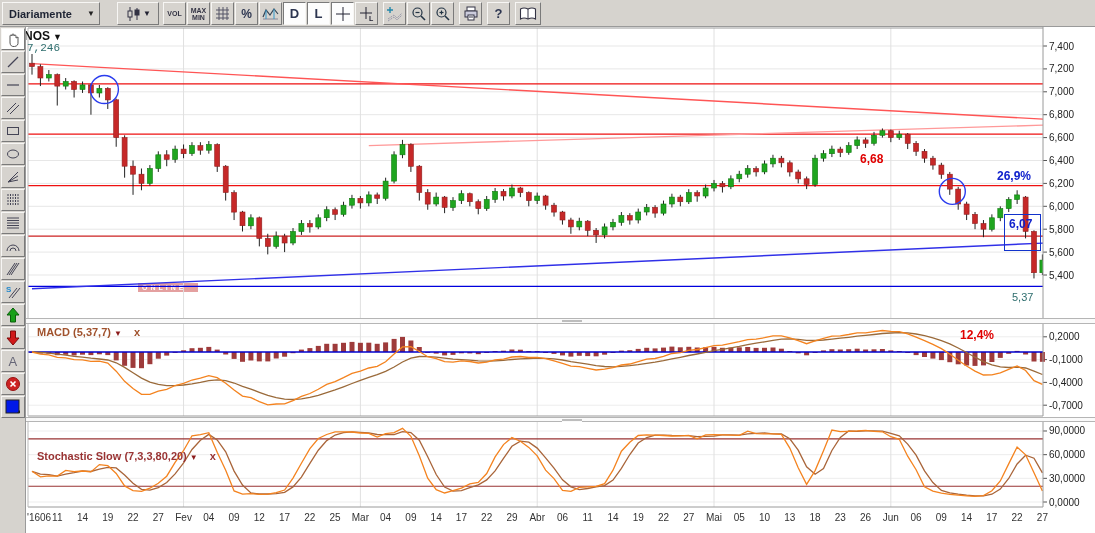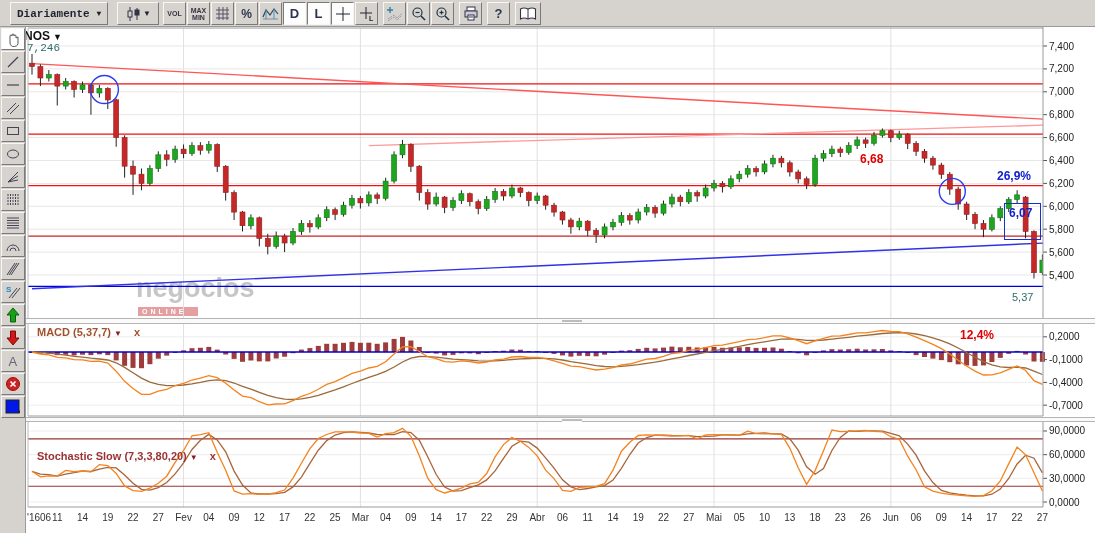--- a/index.html
+++ b/index.html
@@ -47,21 +47,21 @@
   .wm1 { font-size:27px; font-weight:bold; color:#c6c6c6; letter-spacing:0px; line-height:24px; }
   .wm2 { display:inline-block; margin-left:2px; background:#e4a0a0; color:#fff; font-size:7px;
          font-weight:bold; letter-spacing:3px; padding:1px 12px 1px 4px; }
 </style>
 </head>
 <body>
 
 <div class="app">
 
   <div class="toolbar">
-    <div class="tbtn combo" style="left:10px;width:98px;font-family:Liberation Mono, monospace;">
+    <div class="tbtn combo" style="left:2px;width:98px;">
       <span>Diariamente</span>
       <span class="arr">▼</span>
     </div>
     <div class="tbtn" style="left:117px;width:42px;">
       <svg width="18" height="16" viewBox="0 0 18 16">
         <line x1="5" y1="1" x2="5" y2="15" stroke="#334" stroke-width="1"></line>
         <rect x="3" y="5" width="4" height="6" fill="#d6d3ce" stroke="#334"></rect>
         <line x1="12" y1="2" x2="12" y2="14" stroke="#334" stroke-width="1"></line>
         <rect x="10" y="4" width="4" height="5" fill="#334" stroke="#334"></rect>
       </svg>
@@ -762,32 +762,31 @@
       <text x="890.84" y="521" font-size="10" fill="#333" text-anchor="middle" font-family="Liberation Sans, sans-serif">Jun</text>
       <text x="916.1" y="521" font-size="10" fill="#333" text-anchor="middle" font-family="Liberation Sans, sans-serif">06</text>
       <text x="941.36" y="521" font-size="10" fill="#333" text-anchor="middle" font-family="Liberation Sans, sans-serif">09</text>
       <text x="966.62" y="521" font-size="10" fill="#333" text-anchor="middle" font-family="Liberation Sans, sans-serif">14</text>
       <text x="991.88" y="521" font-size="10" fill="#333" text-anchor="middle" font-family="Liberation Sans, sans-serif">17</text>
       <text x="1017.14" y="521" font-size="10" fill="#333" text-anchor="middle" font-family="Liberation Sans, sans-serif">22</text>
       <text x="1042.4" y="521" font-size="10" fill="#333" text-anchor="middle" font-family="Liberation Sans, sans-serif">27</text>
     </svg>
 
   <div class="watermark" style="left:136px;top:276px;">
-    <div class="wm1">negocios</div>
     <div><span class="wm2">ONLINE</span></div>
   </div>
 
   <div class="nos">
     <span>NOS</span><span class="tri">▼</span>
   </div>
   <div class="ann teal" style="left:27px;top:42px;font-family:Liberation Mono, monospace;">7,246</div>
 
   <div class="ann red" style="left:860px;top:113px;">6,68</div>
   <div class="ann blue" style="left:997px;top:169px;">26,9%</div>
-  <div class="pricebox" style="left:1004px;top:203px;">
+  <div class="pricebox" style="left:1004px;top:214px;">
     <span>6,07</span>
   </div>
   <div class="ann red" style="left:960px;top:289px;">12,4%</div>
   <div class="ann teal" style="left:1012px;top:291px;">5,37</div>
 
   <div class="phead" style="left:37px;top:326px;color:#a0522d;">
     <span>MACD (5,37,7)</span><span class="tri" style="color:#8b1a1a;">▼</span><span class="closex">x</span>
   </div>
   <div class="phead" style="left:37px;top:423px;color:#993333;margin-top:27px;">
     <span>Stochastic Slow (7,3,3,80,20)</span><span class="tri" style="color:#8b1a1a;">▼</span><span class="closex">x</span>

